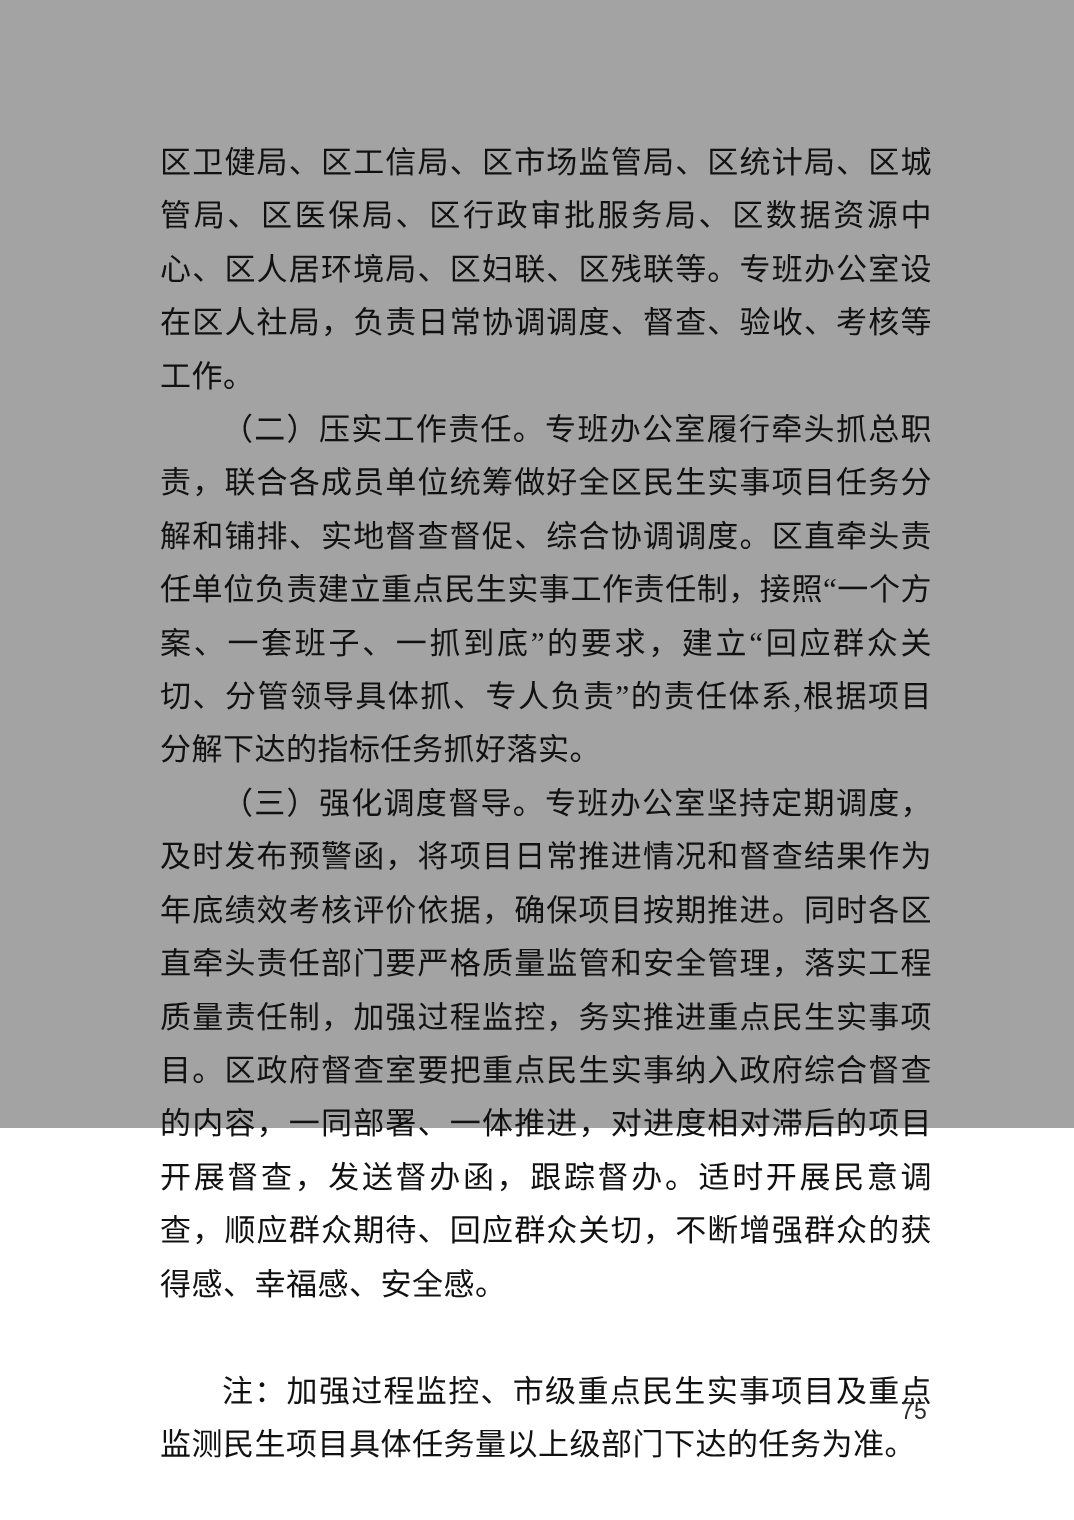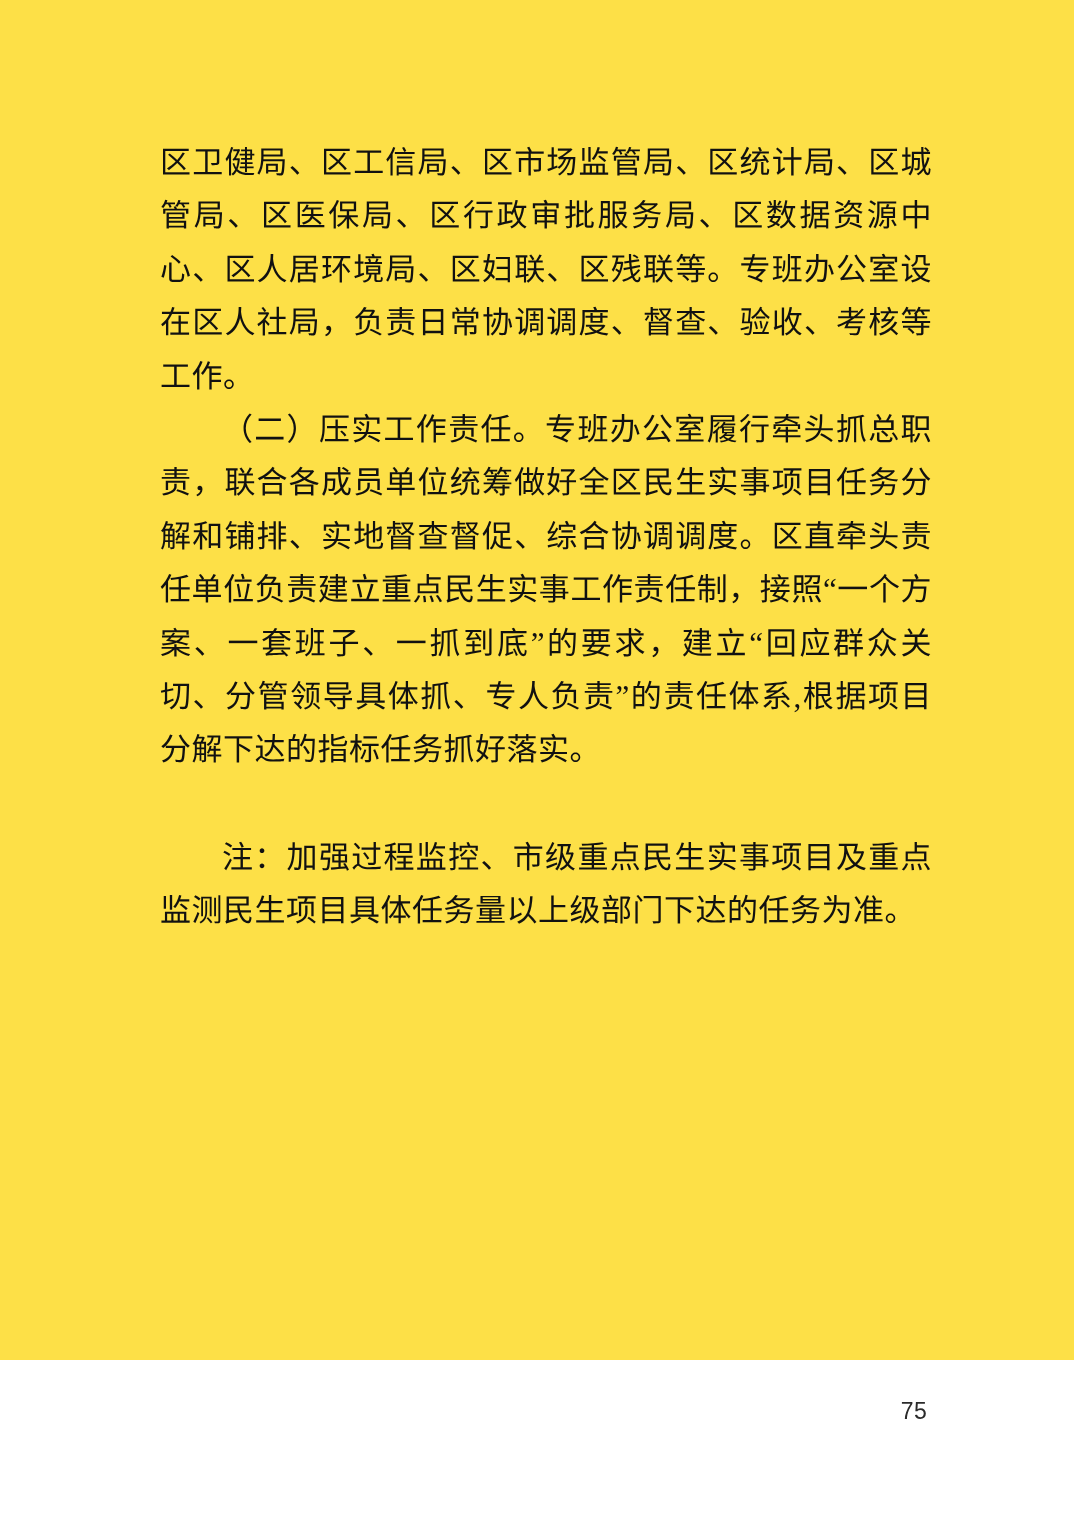--- a/index.html
+++ b/index.html
@@ -13,22 +13,22 @@
     position: relative;
     overflow: hidden;
     font-family: "Liberation Serif", "DejaVu Serif", serif;
     color: #111111;
   }
   .doc-page {
     position: absolute;
     left: 0;
     top: 0;
     width: 1074px;
-    height: 1360px;
-    background: #fde047;
+    height: 1128px;
+    background: #a3a3a3;
   }
   .content {
     position: absolute;
     left: 160px;
     top: 136px;
     width: 772px;
   }
   .para {
     margin: 0;
     font-size: 31px;
@@ -63,20 +63,21 @@
 <body>
 
 <div class="doc-page">
 
   <div class="content">
 
     <p class="para"><span>区卫健局、区工信局、区市场监管局、区统计局、区城管局、区医保局、区行政审批服务局、区数据资源中心、区人居环境局、区妇联、区残联等。专班办公室设在区人社局，负责日常协调调度、督查、验收、考核等工作。</span></p>
 
     <p class="para indent"><span class="lead">（二）压实工作责任。</span><span>专班办公室履行牵头抓总职责，联合各成员单位统筹做好全区民生实事项目任务分解和铺排、实地督查督促、综合协调调度。区直牵头责任单位负责建立重点民生实事工作责任制，接照“一个方案、一套班子、一抓到底”的要求，建立“回应群众关切、分管领导具体抓、专人负责”的责任体系,根据项目分解下达的指标任务抓好落实。</span></p>
 
+    <p class="para indent"><span class="lead">（三）强化调度督导。</span><span>专班办公室坚持定期调度，及时发布预警函，将项目日常推进情况和督查结果作为年底绩效考核评价依据，确保项目按期推进。同时各区直牵头责任部门要严格质量监管和安全管理，落实工程质量责任制，加强过程监控，务实推进重点民生实事项目。区政府督查室要把重点民生实事纳入政府综合督查的内容，一同部署、一体推进，对进度相对滞后的项目开展督查，发送督办函，跟踪督办。适时开展民意调查，顺应群众期待、回应群众关切，不断增强群众的获得感、幸福感、安全感。</span></p>
 
     <p class="para indent note-gap"><span>注：加强过程监控、市级重点民生实事项目及重点监测民生项目具体任务量以上级部门下达的任务为准。</span></p>
 
   </div>
 
   <div class="page-number">75</div>
 
 </div>
 
 </body></html>

